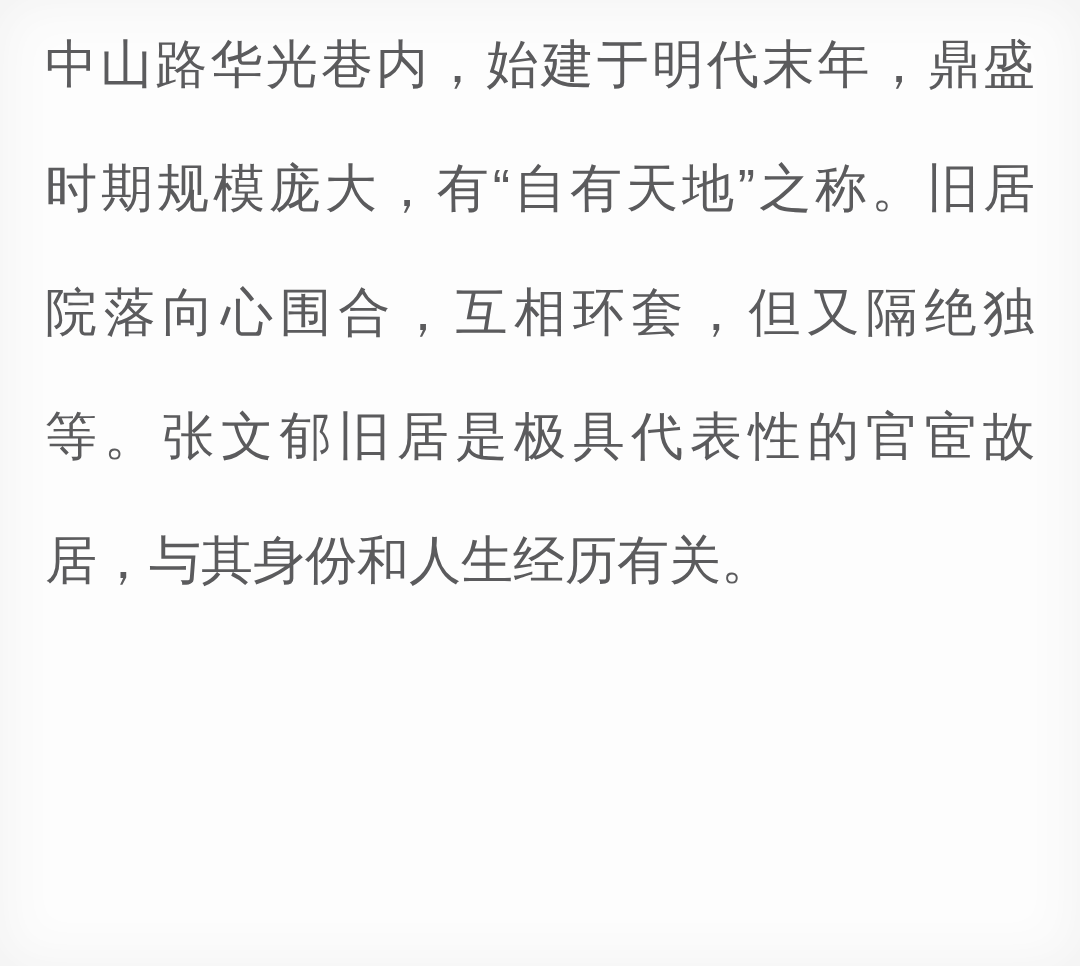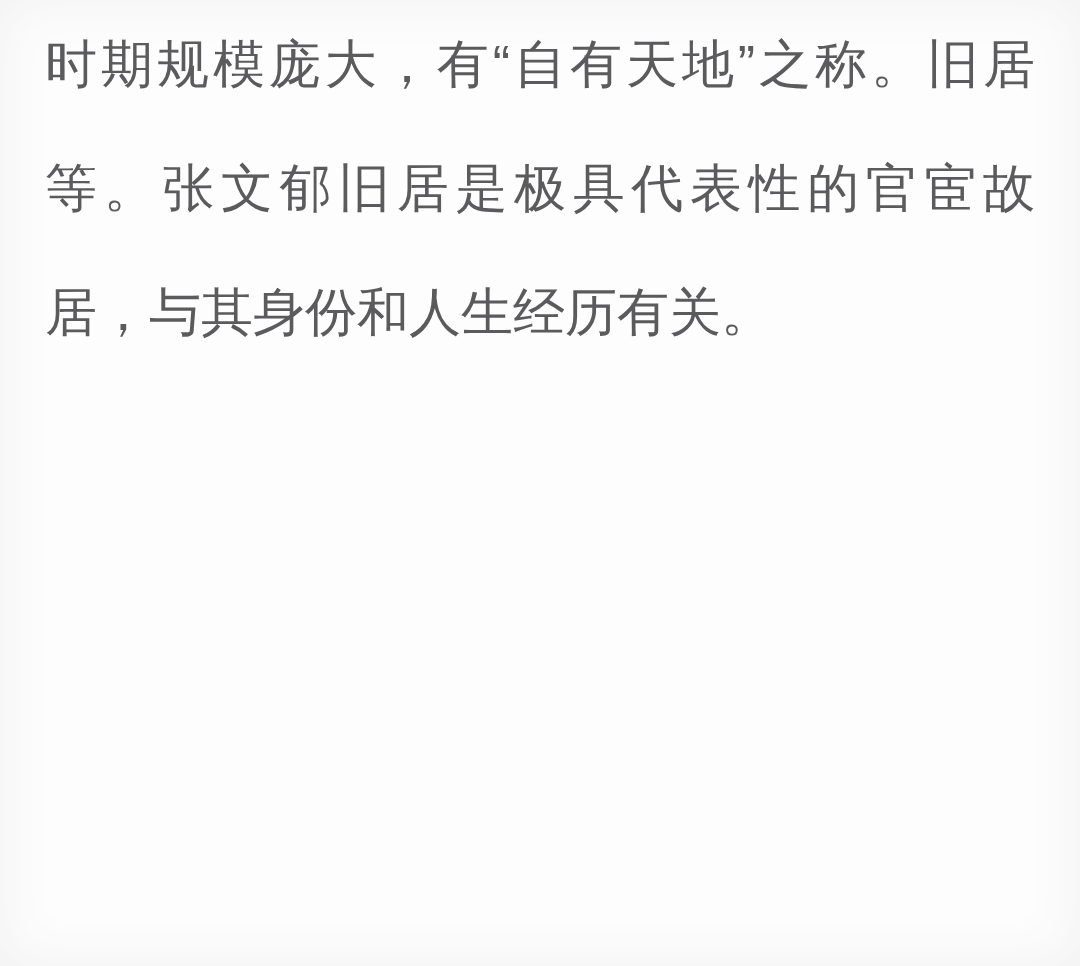--- a/index.html
+++ b/index.html
@@ -41,17 +41,19 @@
   .text-line.last {
     text-align: left;
     text-align-last: left;
   }
 </style>
 </head>
 <body>
 
 <div class="page">
   <div class="paragraph">
+    <div class="text-line">中山路华光巷内，始建于明代末年，鼎盛</div>
     <div class="text-line">时期规模庞大，有“自有天地”之称。旧居</div>
+    <div class="text-line">院落向心围合，互相环套，但又隔绝独</div>
     <div class="text-line">等。张文郁旧居是极具代表性的官宦故</div>
     <div class="text-line last">居，与其身份和人生经历有关。</div>
   </div>
 </div>
 
 </body></html>

